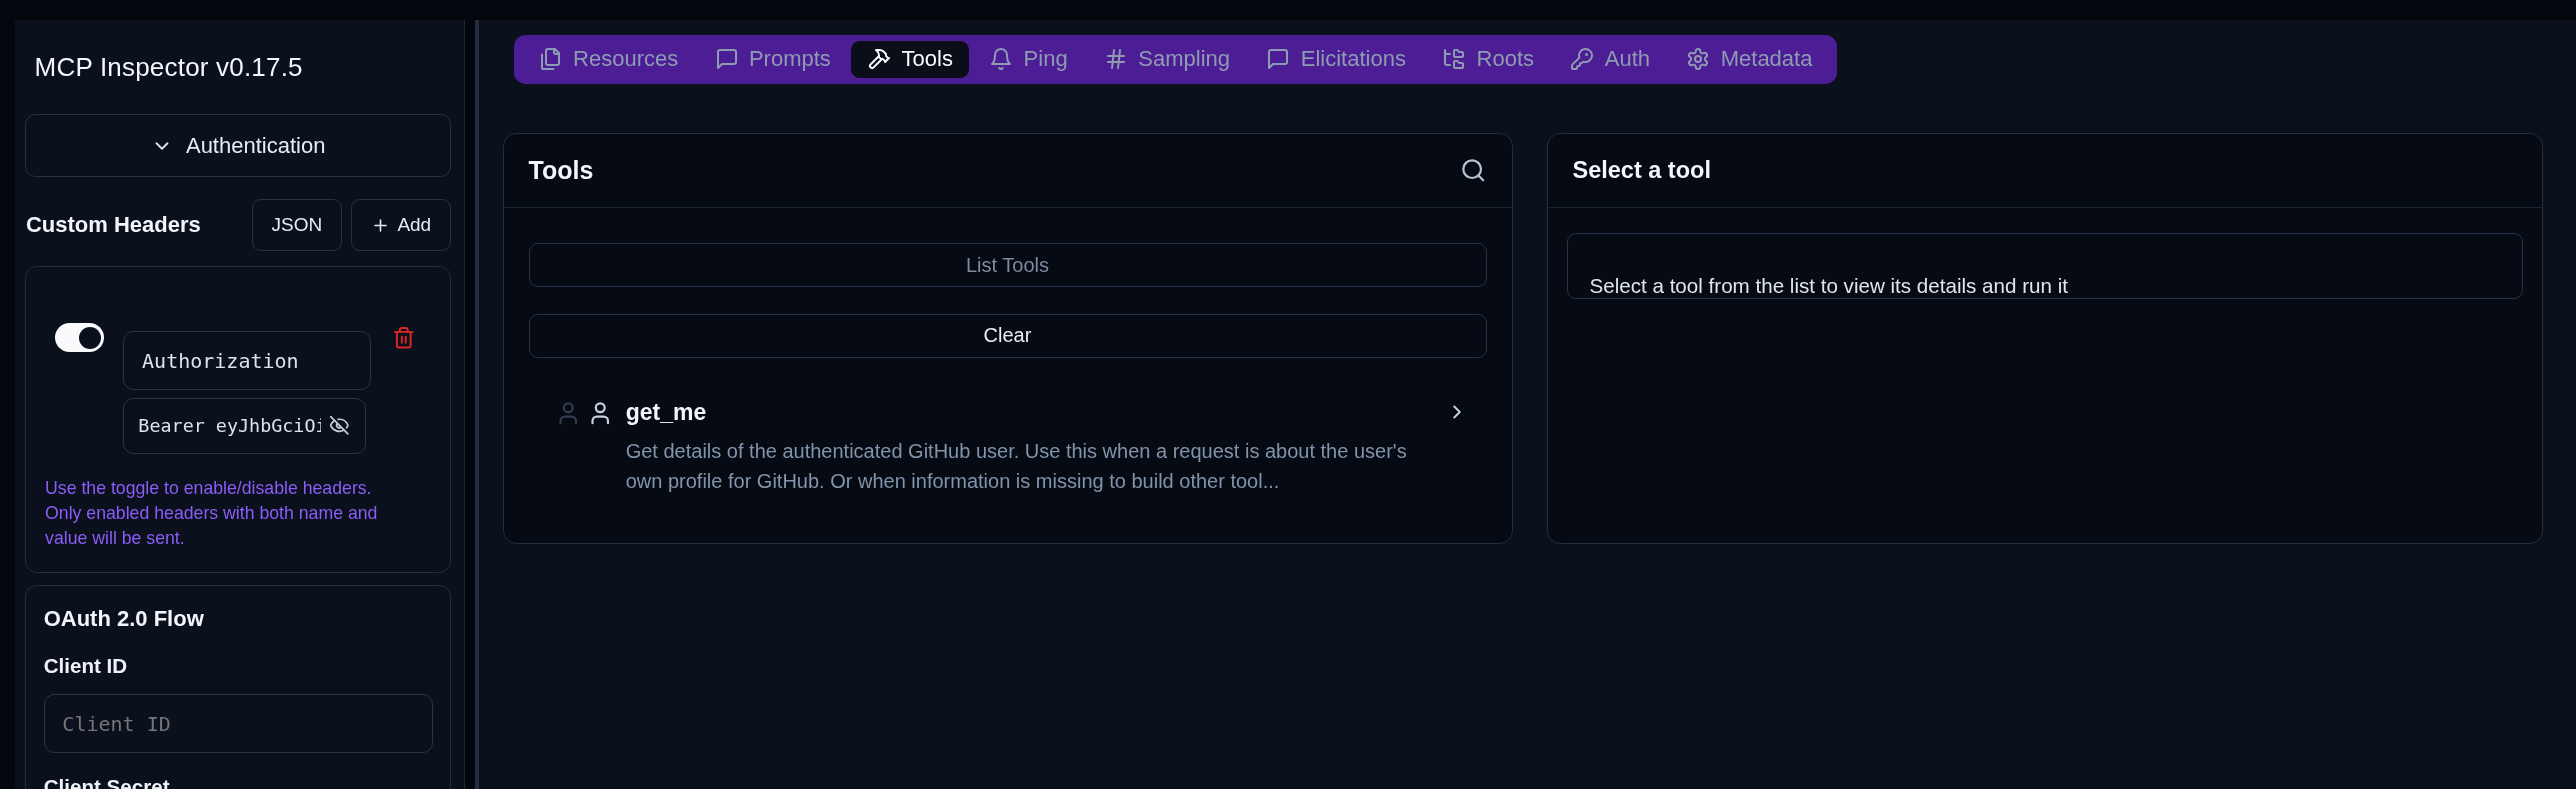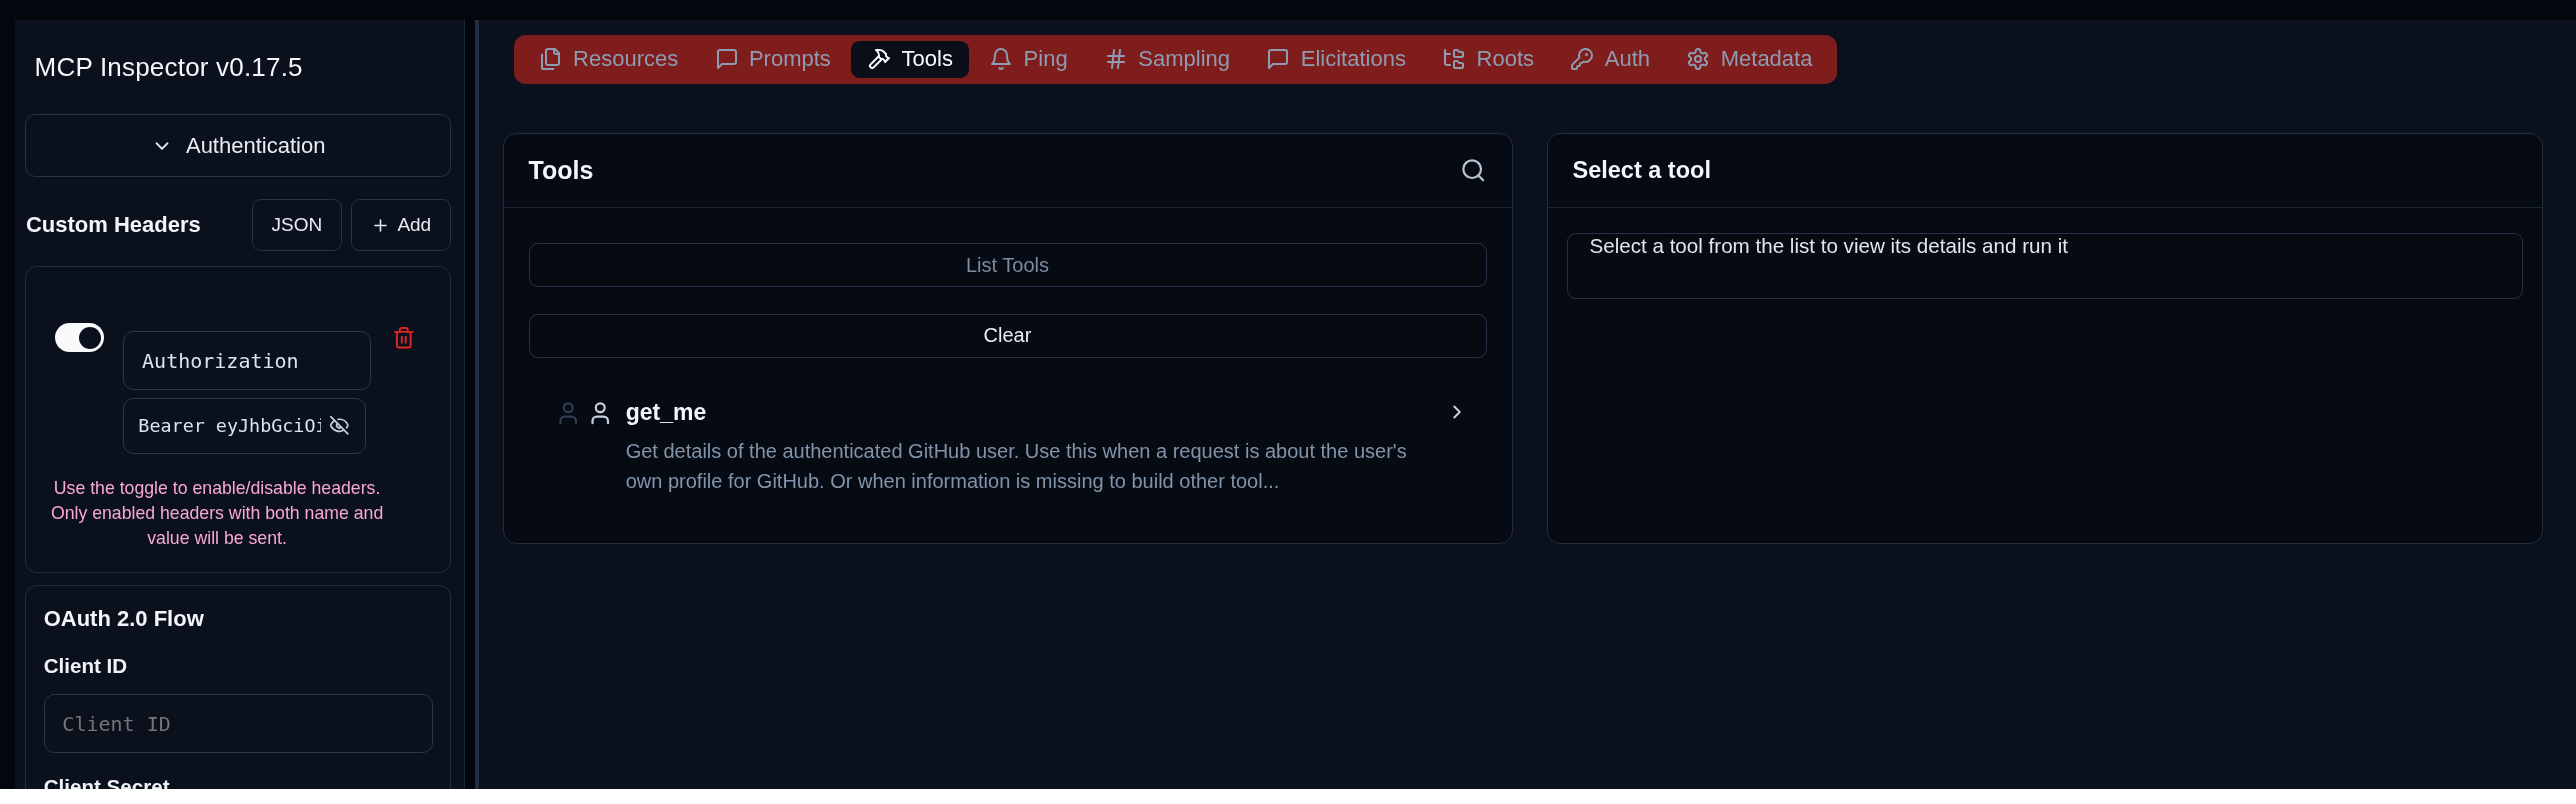--- a/index.html
+++ b/index.html
@@ -31,37 +31,37 @@
                 font-family:"DejaVu Sans Mono", monospace; color:#dbe3ee; font-size:20px; padding:0 17.7px; outline:none;margin-top:47px; }
   .hdr-name-input { margin-left:19px; width:248px; height:59px; }
   .trash-btn { margin-left:20.6px; background:none; border:none; color:#dc2626; cursor:pointer; display:flex; }
   .trash-btn svg { width:23.5px; height:23.5px; }
   .hdr-row2 { margin-top:7.4px; margin-left:82px; width:243px; height:56px; border:1.5px solid #2b3648;
               border-radius:10.3px; display:flex; align-items:center; padding:0 14.7px; gap:8.8px; }
   .hdr-row2 .val { font-family:"DejaVu Sans Mono", monospace; font-size:18.4px; color:#dbe3ee;
                    white-space:nowrap; overflow:hidden; flex:1; }
   .eye-inline { background:none; border:none; color:#c3cddb; display:flex; cursor:pointer; flex:none; }
   .eye-inline svg { width:20.6px; height:20.6px; }
-  .helper { margin:22px 0 0 4.4px; max-width:344px; font-size:17.7px; line-height:1.42; color:#f9a8d4;text-align:center; }
+  .helper { margin:22px 0 0 4.4px; max-width:344px; font-size:17.7px; line-height:1.42; color:#8b5cf6; }
   .oauth-card { margin-top:11.8px; border:1.5px solid #232e41; border-radius:11.8px; padding:20.6px 17.7px 29px; }
   .oauth-title { font-size:22px; font-weight:700; color:#f2f6fa; }
   .field-label { margin-top:22px; font-size:20.6px; font-weight:600; color:#eef2f8; }
   .client-id-input { margin-top:16px; width:100%; height:59px; }
   .secret-row { margin-top:16px; display:flex; gap:11.8px; }
   .secret-input { width:322px; height:59px; min-width:0; }
   .eye-btn { width:53px; height:59px; border:1.5px solid #2b3648; border-radius:10.3px; background:transparent;
              color:#c3cddb; display:flex; align-items:center; justify-content:center; cursor:pointer; flex:none; }
   .eye-btn svg { width:22px; height:22px; }
 
   .vdivider { position:absolute; left:475px; top:20px; width:3.7px; height:770px; background:#232e41; }
 
   
   .main { position:absolute; left:479px; top:20px; width:2097px; height:770px; background:#0b101d; }
   .tabbar { position:absolute; left:35px; top:14.7px; height:49px; display:inline-flex; align-items:center;
-            gap:4.4px; background:#7f1d1d; border-radius:11.8px; padding:0 8.8px; }
+            gap:4.4px; background:#4c1d95; border-radius:11.8px; padding:0 8.8px; }
   .tab { display:flex; align-items:center; gap:10.3px; height:37px; padding:0 16px; border-radius:8.8px;
          color:#8e9cb2; font-size:22px; font-weight:500; background:transparent; border:none; cursor:pointer;
          font-family:"Liberation Sans", sans-serif; white-space:nowrap; }
   .tab svg { width:24px; height:24px; flex:none; }
   .tab.active { background:#0a0e19; color:#f8fafc; }
 
   .panels { position:absolute; left:23.5px; top:113px; display:flex; gap:34px; }
   .card { background:#060a13; border:1.5px solid #232e41; border-radius:13.2px; height:411px; overflow:hidden; }
   .card.tools { width:1010px; }
   .card.detail { width:996px; }
@@ -81,21 +81,21 @@
   .tool-icons svg { width:26.5px; height:26.5px; }
   .user-ghost { color:#303c52; }
   .user-main { color:#c6d0de; }
   .tool-main { margin-left:11.8px; flex:1; min-width:0; }
   .tool-title-row { display:flex; align-items:center; }
   .tool-name { font-size:23px; font-weight:600; color:#f2f5f9; }
   .chev-right { margin-left:auto; margin-right:19px; color:#cbd5e1; display:flex; }
   .chev-right svg { width:22px; height:22px; }
   .tool-desc { margin-top:11.8px; max-width:806px; font-size:20px; line-height:1.48; color:#8294aa; }
   .detail-body { padding:25px 19px 0; }
-  .empty-box { height:66px; border:1.5px solid #27324a; border-radius:8.8px; display:flex; align-items:flex-start;
+  .empty-box { height:66px; border:1.5px solid #27324a; border-radius:8.8px; display:flex; align-items:flex-end;
                padding:0 22px; font-size:20.6px; color:#dfe6ee; }
 
   .bottom-strip { position:absolute; left:0; bottom:0; width:2576px; height:14.7px; background:#ffffff; }
 </style>
 </head>
 <body>
 
 <div class="screen">
   <div class="app">
 

